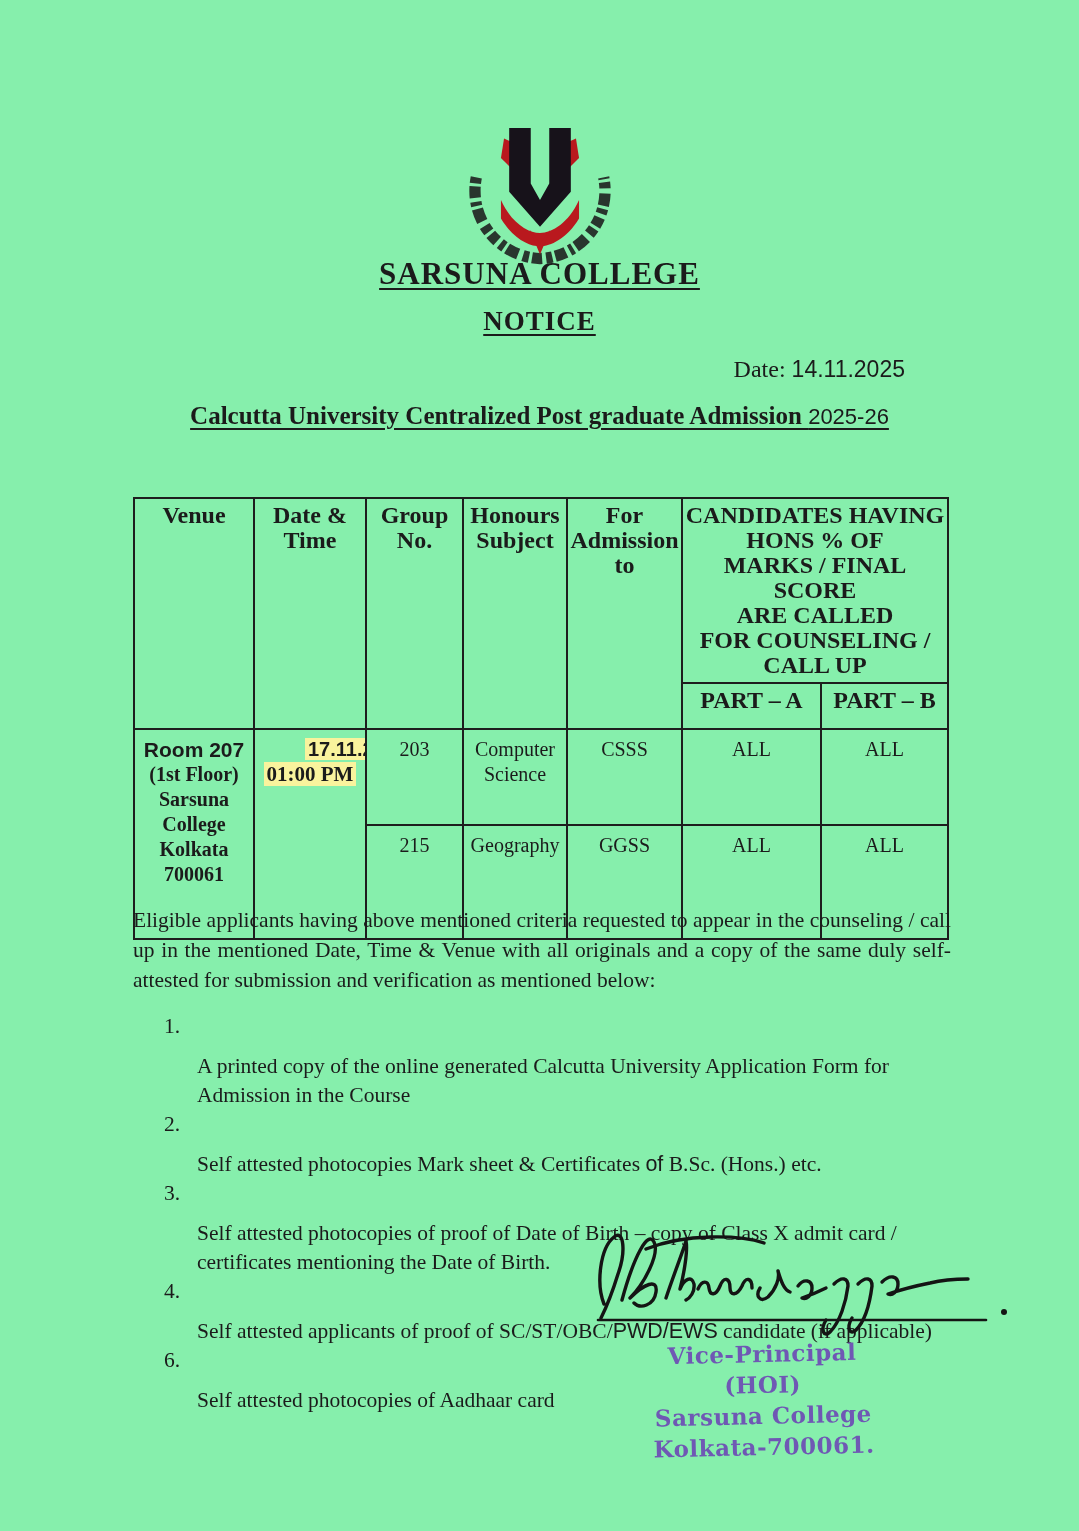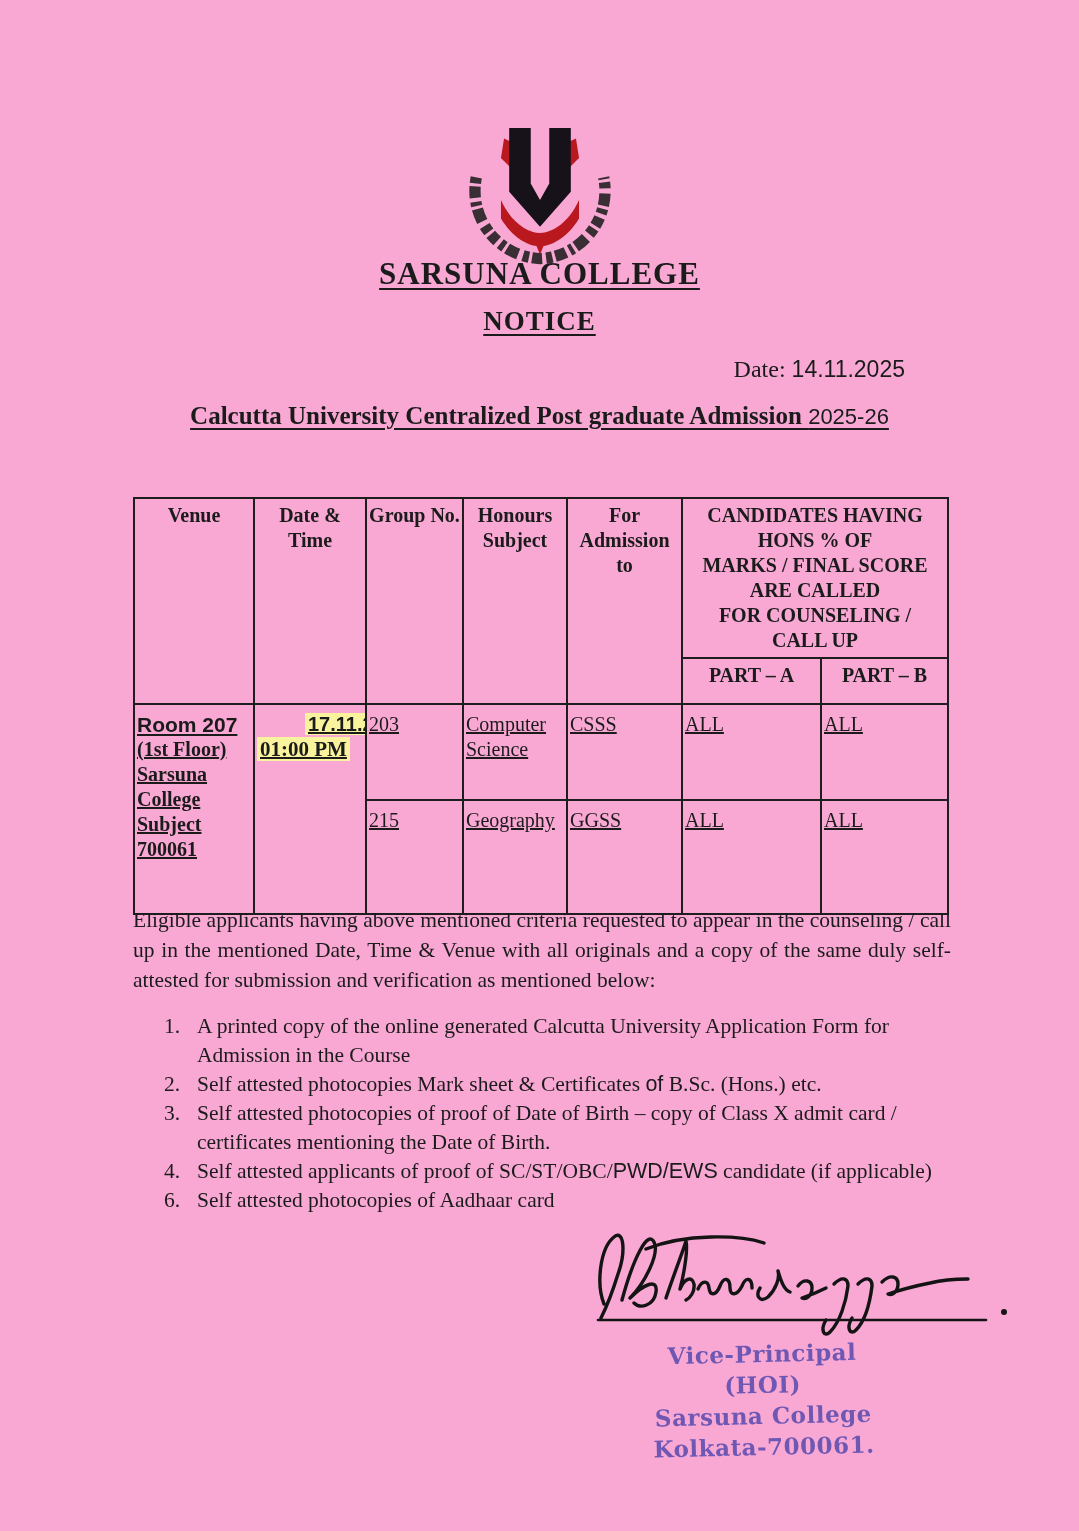--- a/index.html
+++ b/index.html
@@ -1,20 +1,20 @@
 <!DOCTYPE html>
 <html><head>
 <meta charset="utf-8">
 <style>
   html,body{margin:0;padding:0;background:#d8d8d8;}
   .page{
     position:relative;
     width:1079px;height:1531px;
     margin:0 auto;
-    background:#f9a8d4;
+    background:#86efac;
     font-family:"Liberation Serif",serif;
     color:#1b1b1b;
     overflow:hidden;
   }
   .sans{font-family:"Liberation Sans",sans-serif;}
 
   
   .logo-wrap{position:absolute;left:50%;top:124px;transform:translateX(-50%);width:170px;height:150px;}
   .college-name{position:absolute;top:256px;left:0;width:100%;text-align:center;
     font-size:31px;font-weight:bold;letter-spacing:1px;}
@@ -26,42 +26,42 @@
   .h-main{position:absolute;top:402px;left:0;width:100%;text-align:center;
     font-size:25px;font-weight:bold;}
   .h-main .year{font-family:"Liberation Sans",sans-serif;font-weight:400;font-size:22px;}
   .h-sub{position:absolute;top:448px;left:0;width:100%;text-align:center;
     font-size:25px;font-weight:bold;}
 
   
   .tbl-wrap{position:absolute;left:133px;top:497px;}
   table.notice-tbl{border-collapse:collapse;table-layout:fixed;width:814px;}
   .notice-tbl th,.notice-tbl td{border:2px solid #1e1e1e;overflow:hidden;}
-  .notice-tbl th{font-size:20px;line-height:25px;font-weight:bold;
+  .notice-tbl th{font-size:24px;line-height:25px;font-weight:bold;
     vertical-align:top;padding:4px 2px;margin-top:32px;}
   .notice-tbl td{font-size:20px;line-height:25px;vertical-align:top;
-    padding:7px 2px;text-decoration:underline;}
+    text-align:center;padding:7px 2px;}
   .cand-line{display:block;}
   .part-th{vertical-align:middle;padding:2px;}
   .venue-cell{vertical-align:middle;font-weight:bold;line-height:27px;padding:4px 2px;}
   .venue-line{display:block;}
   .venue-room{font-family:"Liberation Sans",sans-serif;font-weight:600;font-size:21px;}
   .dt-cell{vertical-align:middle;font-weight:bold;line-height:28px;}
   .hl{background:#f9f39d;padding:0 3px;}
   .dt-date{font-family:"Liberation Sans",sans-serif;font-size:20px;font-weight:700;margin-left:48px;}
   .dt-time{font-size:21px;}
 
   
   .para{position:absolute;left:133px;top:905px;width:818px;
     font-size:21.5px;line-height:30px;text-align:justify;}
   .list{position:absolute;left:164px;top:1012px;width:790px;
     font-size:21.5px;line-height:29px;}
   .list-item{display:flex;}
   .list-item .num{flex:none;width:33px;}
-  .list-item .itxt{flex:1;}
+  .list-item .itxt{flex:1;margin-top:40px;}
 
   
   .sig-wrap{position:absolute;left:588px;top:1226px;width:436px;height:116px;}
   .stamp{position:absolute;left:638px;top:1338px;width:250px;text-align:center;
     font-family:"DejaVu Serif",serif;font-weight:600;
     color:#6f58b4;font-size:23px;line-height:31px;letter-spacing:0.5px;
     transform:rotate(-1.3deg);}
   .stamp-line{display:block;}
 </style>
 </head>
@@ -132,21 +132,21 @@
       <tr style="height:46px">
         <th class="part-th">PART – A</th>
         <th class="part-th">PART – B</th>
       </tr>
       <tr style="height:96px">
         <td rowspan="2" class="venue-cell">
           <span class="venue-line venue-room">Room 207</span>
           <span class="venue-line">(1st Floor)</span>
           <span class="venue-line">Sarsuna</span>
           <span class="venue-line">College</span>
-          <span class="venue-line">Subject</span>
+          <span class="venue-line">Kolkata</span>
           <span class="venue-line">700061</span>
         </td>
         <td rowspan="2" class="dt-cell">
           <span class="hl dt-date">17.11.2025</span><br>
           <span class="hl dt-time">01:00 PM</span>
         </td>
         <td>203</td>
         <td>Computer Science</td>
         <td>CSSS</td>
         <td>ALL</td>

